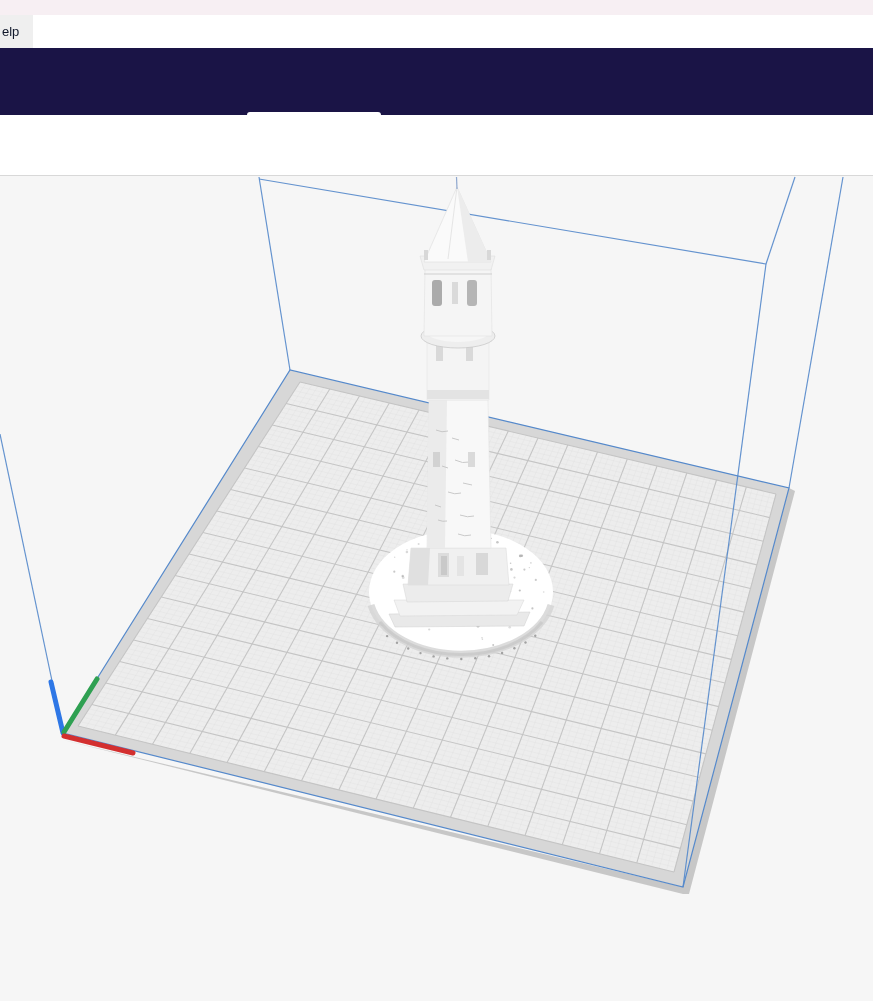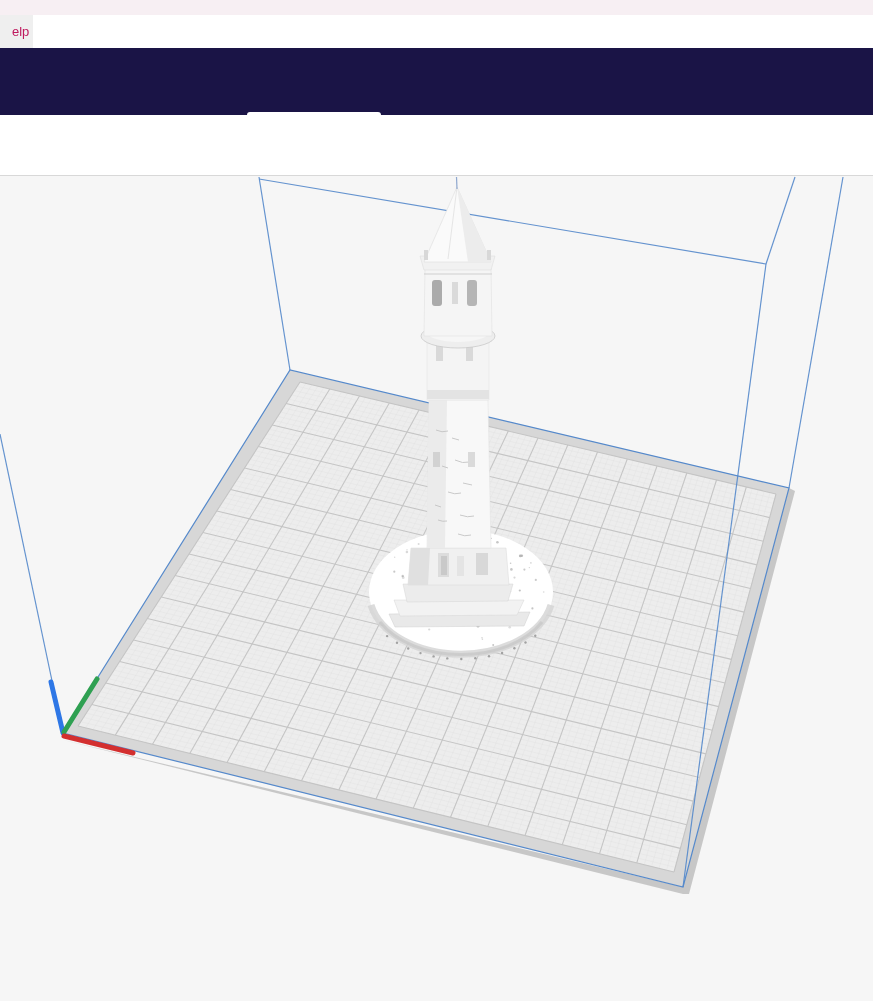--- a/index.html
+++ b/index.html
@@ -3,21 +3,21 @@
 <meta charset="utf-8">
 <style>
   * { margin:0; padding:0; box-sizing:border-box; }
   html,body { width:873px; height:1001px; overflow:hidden; }
   body { font-family:"Liberation Sans", sans-serif; background:#f6f6f6; position:relative; }
 
   .top-strip { position:absolute; left:0; top:0; width:873px; height:15px; background:#f7eff3; }
 
   .menubar { position:absolute; left:0; top:15px; width:873px; height:33px; background:#ffffff; }
   .menu-item-help { position:absolute; left:0; top:0; width:33px; height:33px; background:#efefef;
-    color:#be185d; font-size:13px; line-height:33px; padding-left:12px; cursor:default; }
+    color:#0f172a; font-size:13px; line-height:33px; padding-left:2px; cursor:default; }
 
   .stagebar { position:absolute; left:0; top:48px; width:873px; height:67px; background:#1a1446; }
   .stage-tab { position:absolute; top:64px; height:33px; display:flex; align-items:center; justify-content:center;
     color:#ffffff; font-size:15px; letter-spacing:0.8px; cursor:pointer; }
   .stage-tab.active { background:#ffffff; color:#1a1446; border-radius:3px; }
   #tab-prepare { left:247px; width:134px; }
   #tab-preview { left:404px; width:104px; }
   #tab-monitor { left:548px; width:100px; }
 
   .configbar { position:absolute; left:0; top:115px; width:873px; height:61px; background:#ffffff;

